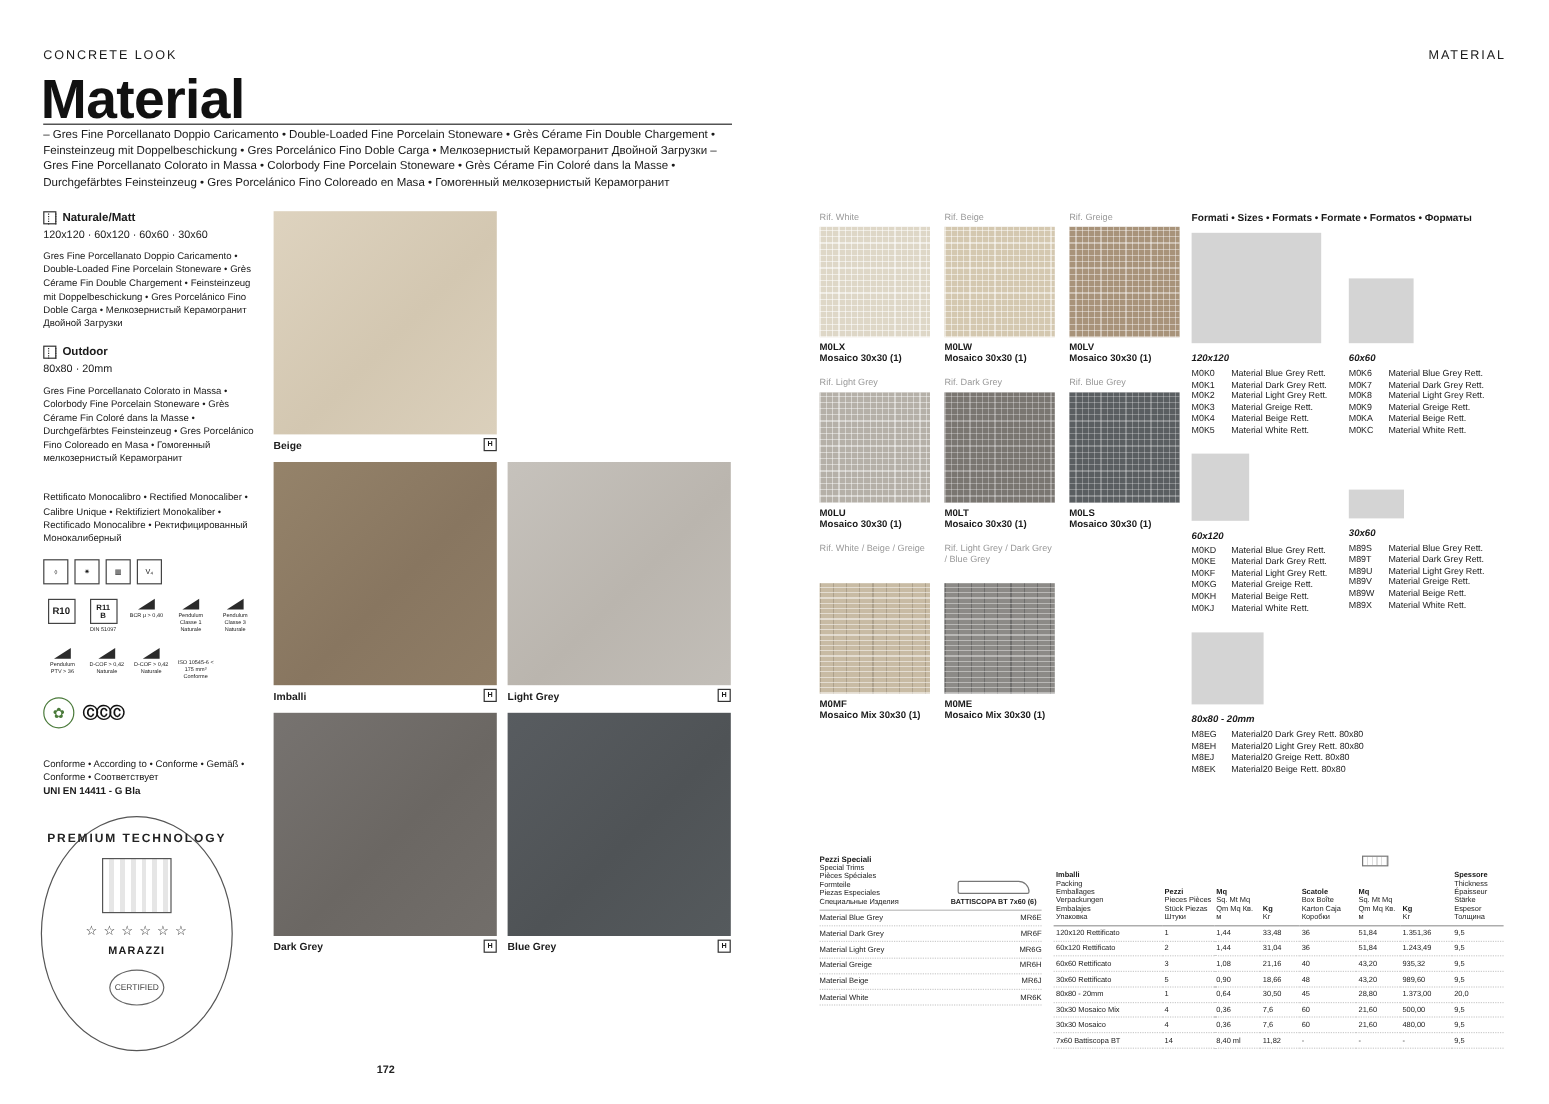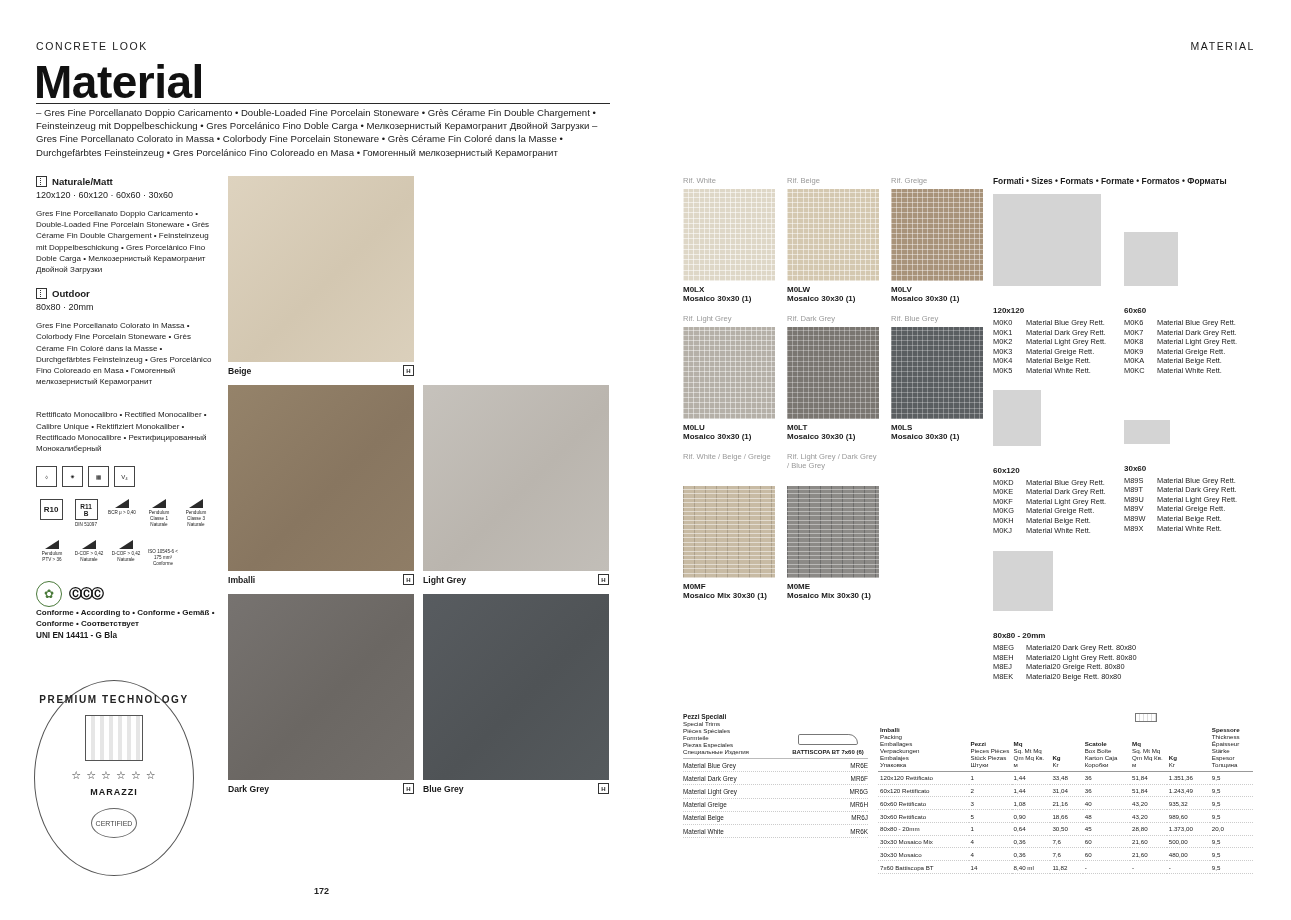--- a/index.html
+++ b/index.html
@@ -72,21 +72,21 @@
   }
   .tri-wrap{ display:flex; flex-direction:column; align-items:center; width:32px;}
   .cert-row { display:flex; gap:7px; align-items:center; margin-top:14px;}
   .leaf {
     width:26px;height:26px;border:1px solid #4a7a3a;border-radius:50%;
     display:flex;align-items:center;justify-content:center;color:#4a7a3a;font-size:12px;
   }
   .ccc {
     font-size:13px; font-weight:700; color:#111; letter-spacing:-2px;
   }
-  .conf { font-size:8px; line-height:11.2px; margin-top:0;font-weight:bold;}
+  .conf { font-size:8px; line-height:11.2px; margin-top:24px;}
   .conf b { font-size:8.2px; }
 
   
   .seal {
     position:absolute; left:34px; top:680px; width:160px; height:196px;
     border:1px solid #555; border-radius:80px/98px;
     display:flex; flex-direction:column; align-items:center;
   }
   .seal .arc { font-size:10px; letter-spacing:1.6px; font-weight:700; margin-top:13px; color:#222;}
   .seal .bld {
@@ -125,21 +125,21 @@
   .mswatch { width:92px; height:92px; position:relative; }
   .mcode { font-size:8px; font-weight:700; margin-top:4px; }
   .mname { font-size:8px; font-weight:700; }
 
   
   .formats { position:absolute; left:348px; top:176px; width:262px; }
   .formats-head { font-size:8.4px; font-weight:700; margin-bottom:8px;}
   .fgrid { display:flex; gap:0; }
   .fcol { width:131px; }
   .fcol2 { width:131px; }
-  .fsize-label { font-size:8px; font-weight:700; margin:20px 0 3px 0;}
+  .fsize-label { font-size:8px; font-weight:700; margin:8px 0 3px 0;font-style:italic;}
   .frow { font-size:7.4px; line-height:9.6px; display:flex; gap:5px;}
   .frow .code { width:28px; flex:none; }
   .fbox { background:#d4d4d4; }
 
   
   .spec { position:absolute; left:38px; top:713px; width:185px; font-size:6.2px; }
   .spec .ttl { font-weight:700; font-size:6.6px; }
   .spec-line { border-top:1px solid #bbb; }
   .spec-row { display:flex; justify-content:space-between; padding:2.6px 0; border-bottom:1px dotted #ccc; font-size:6.4px;}
   .trim-shape {

